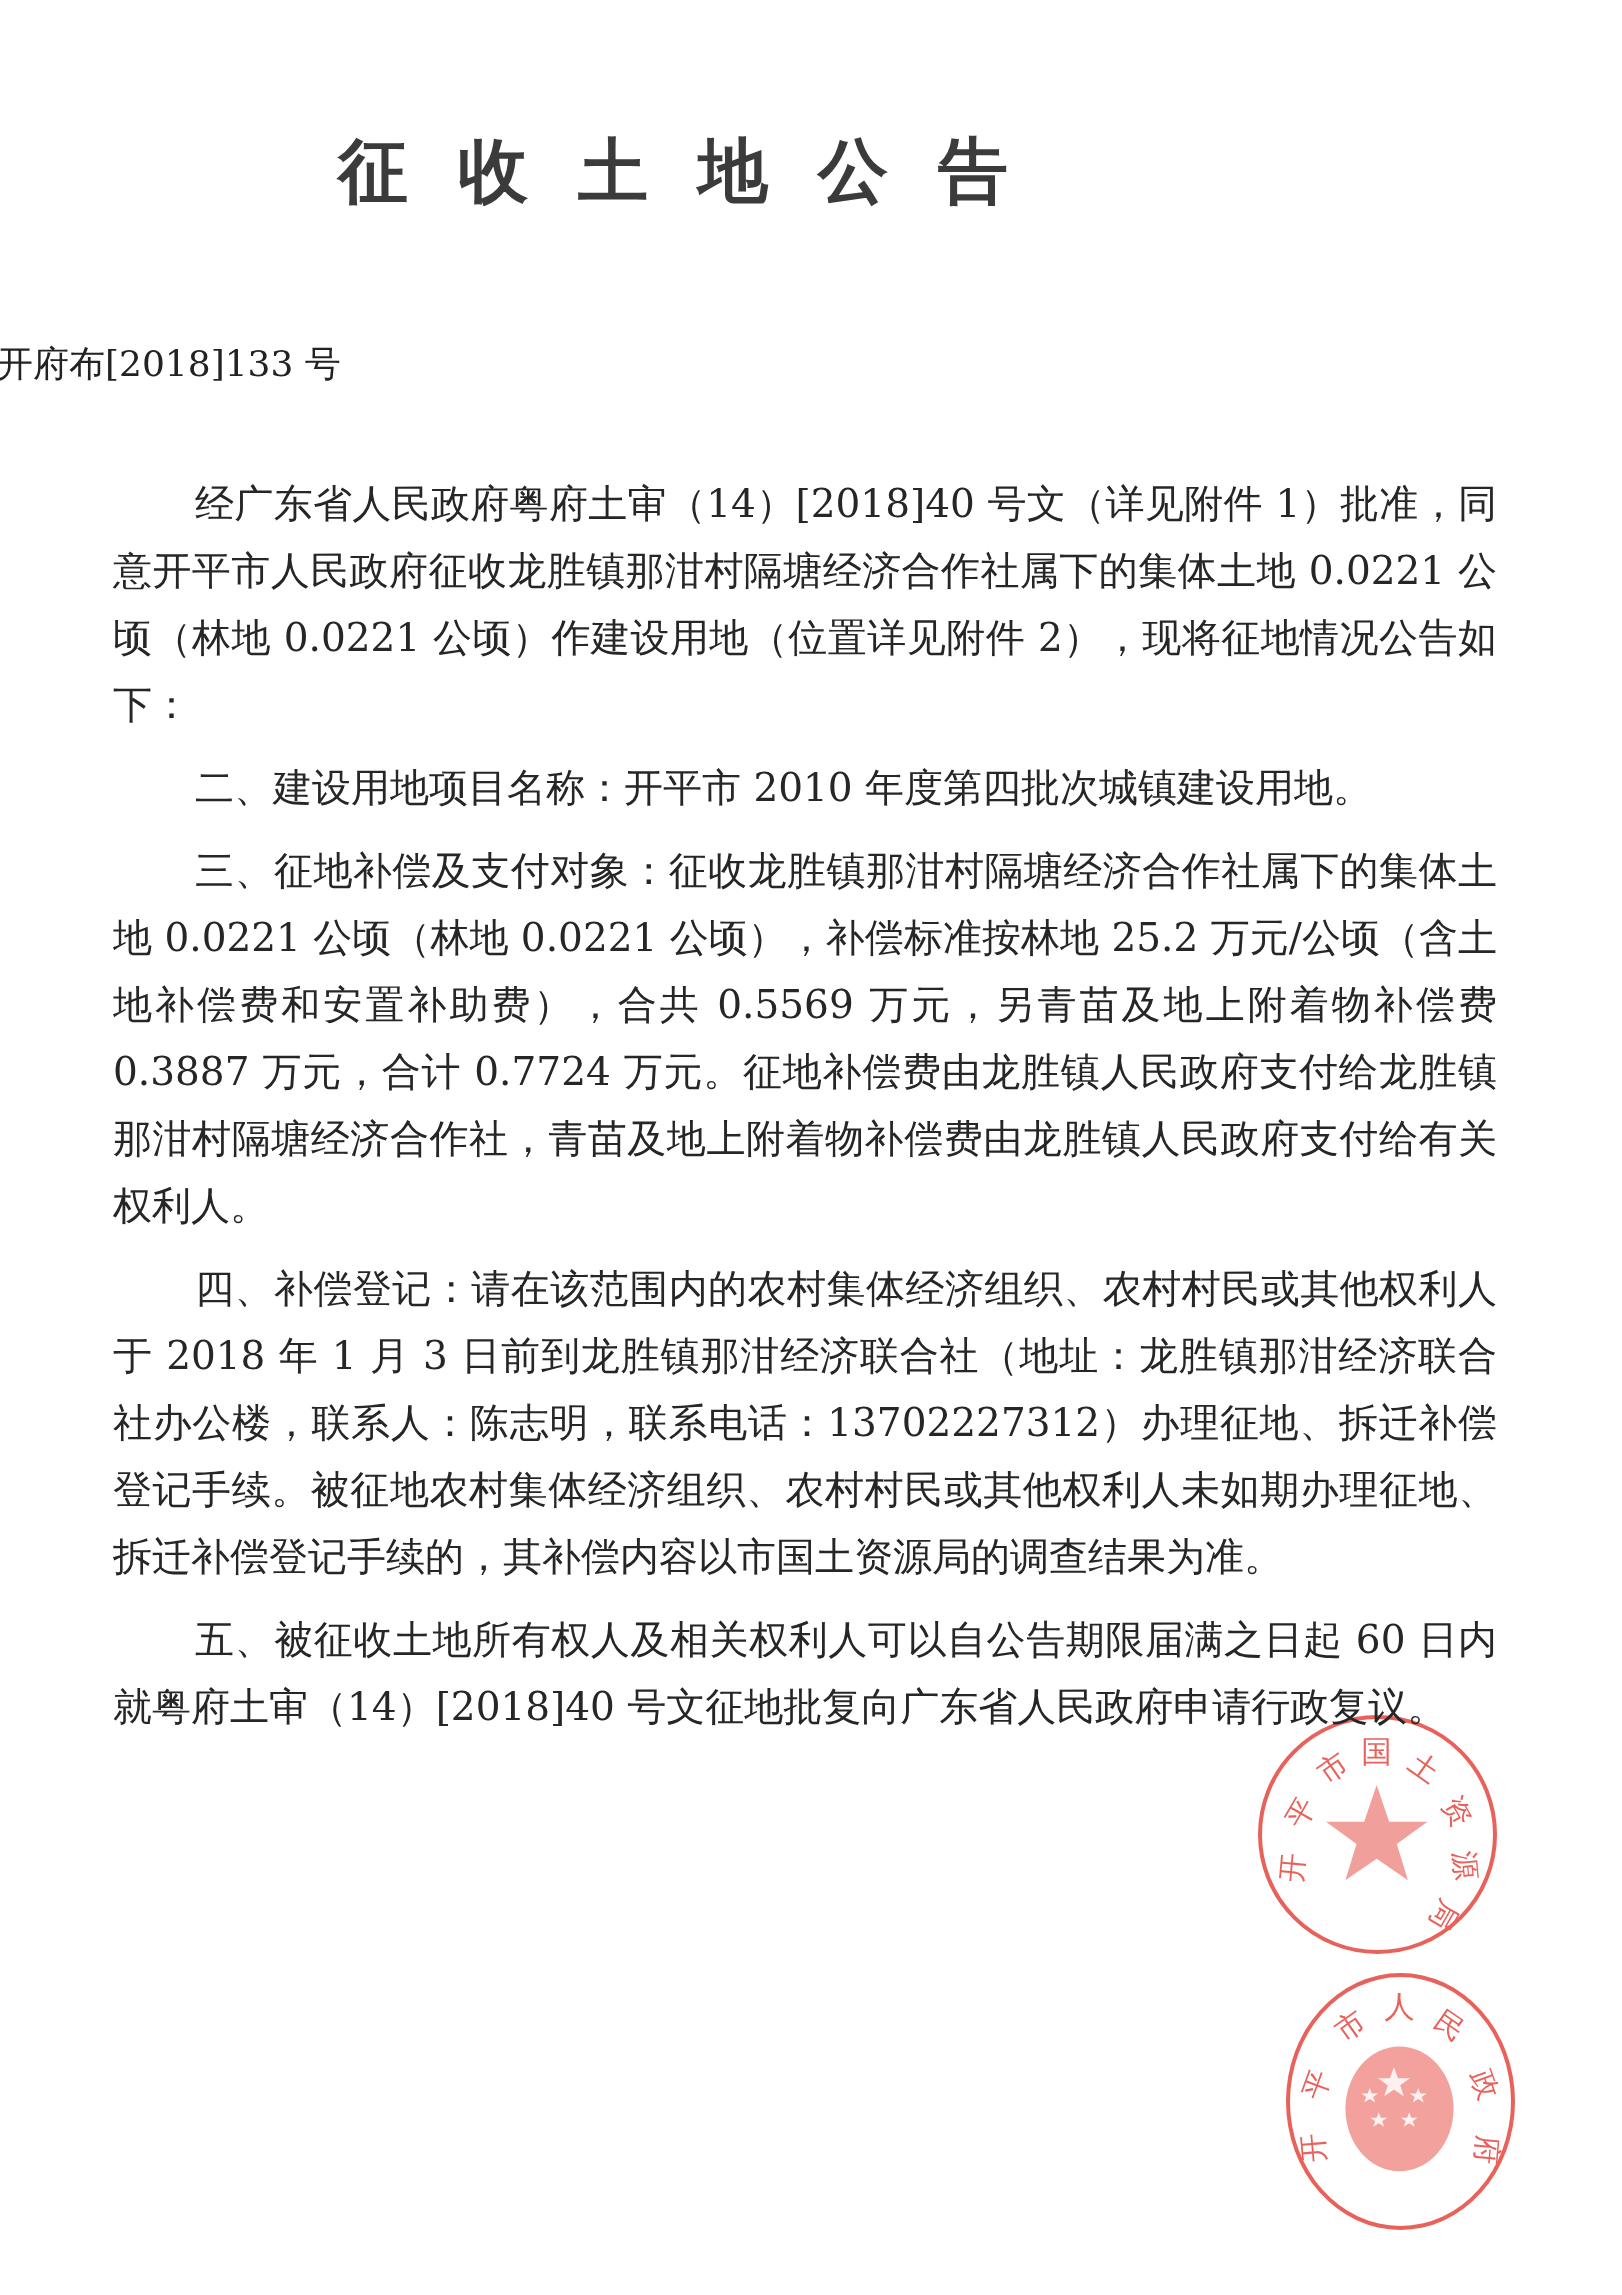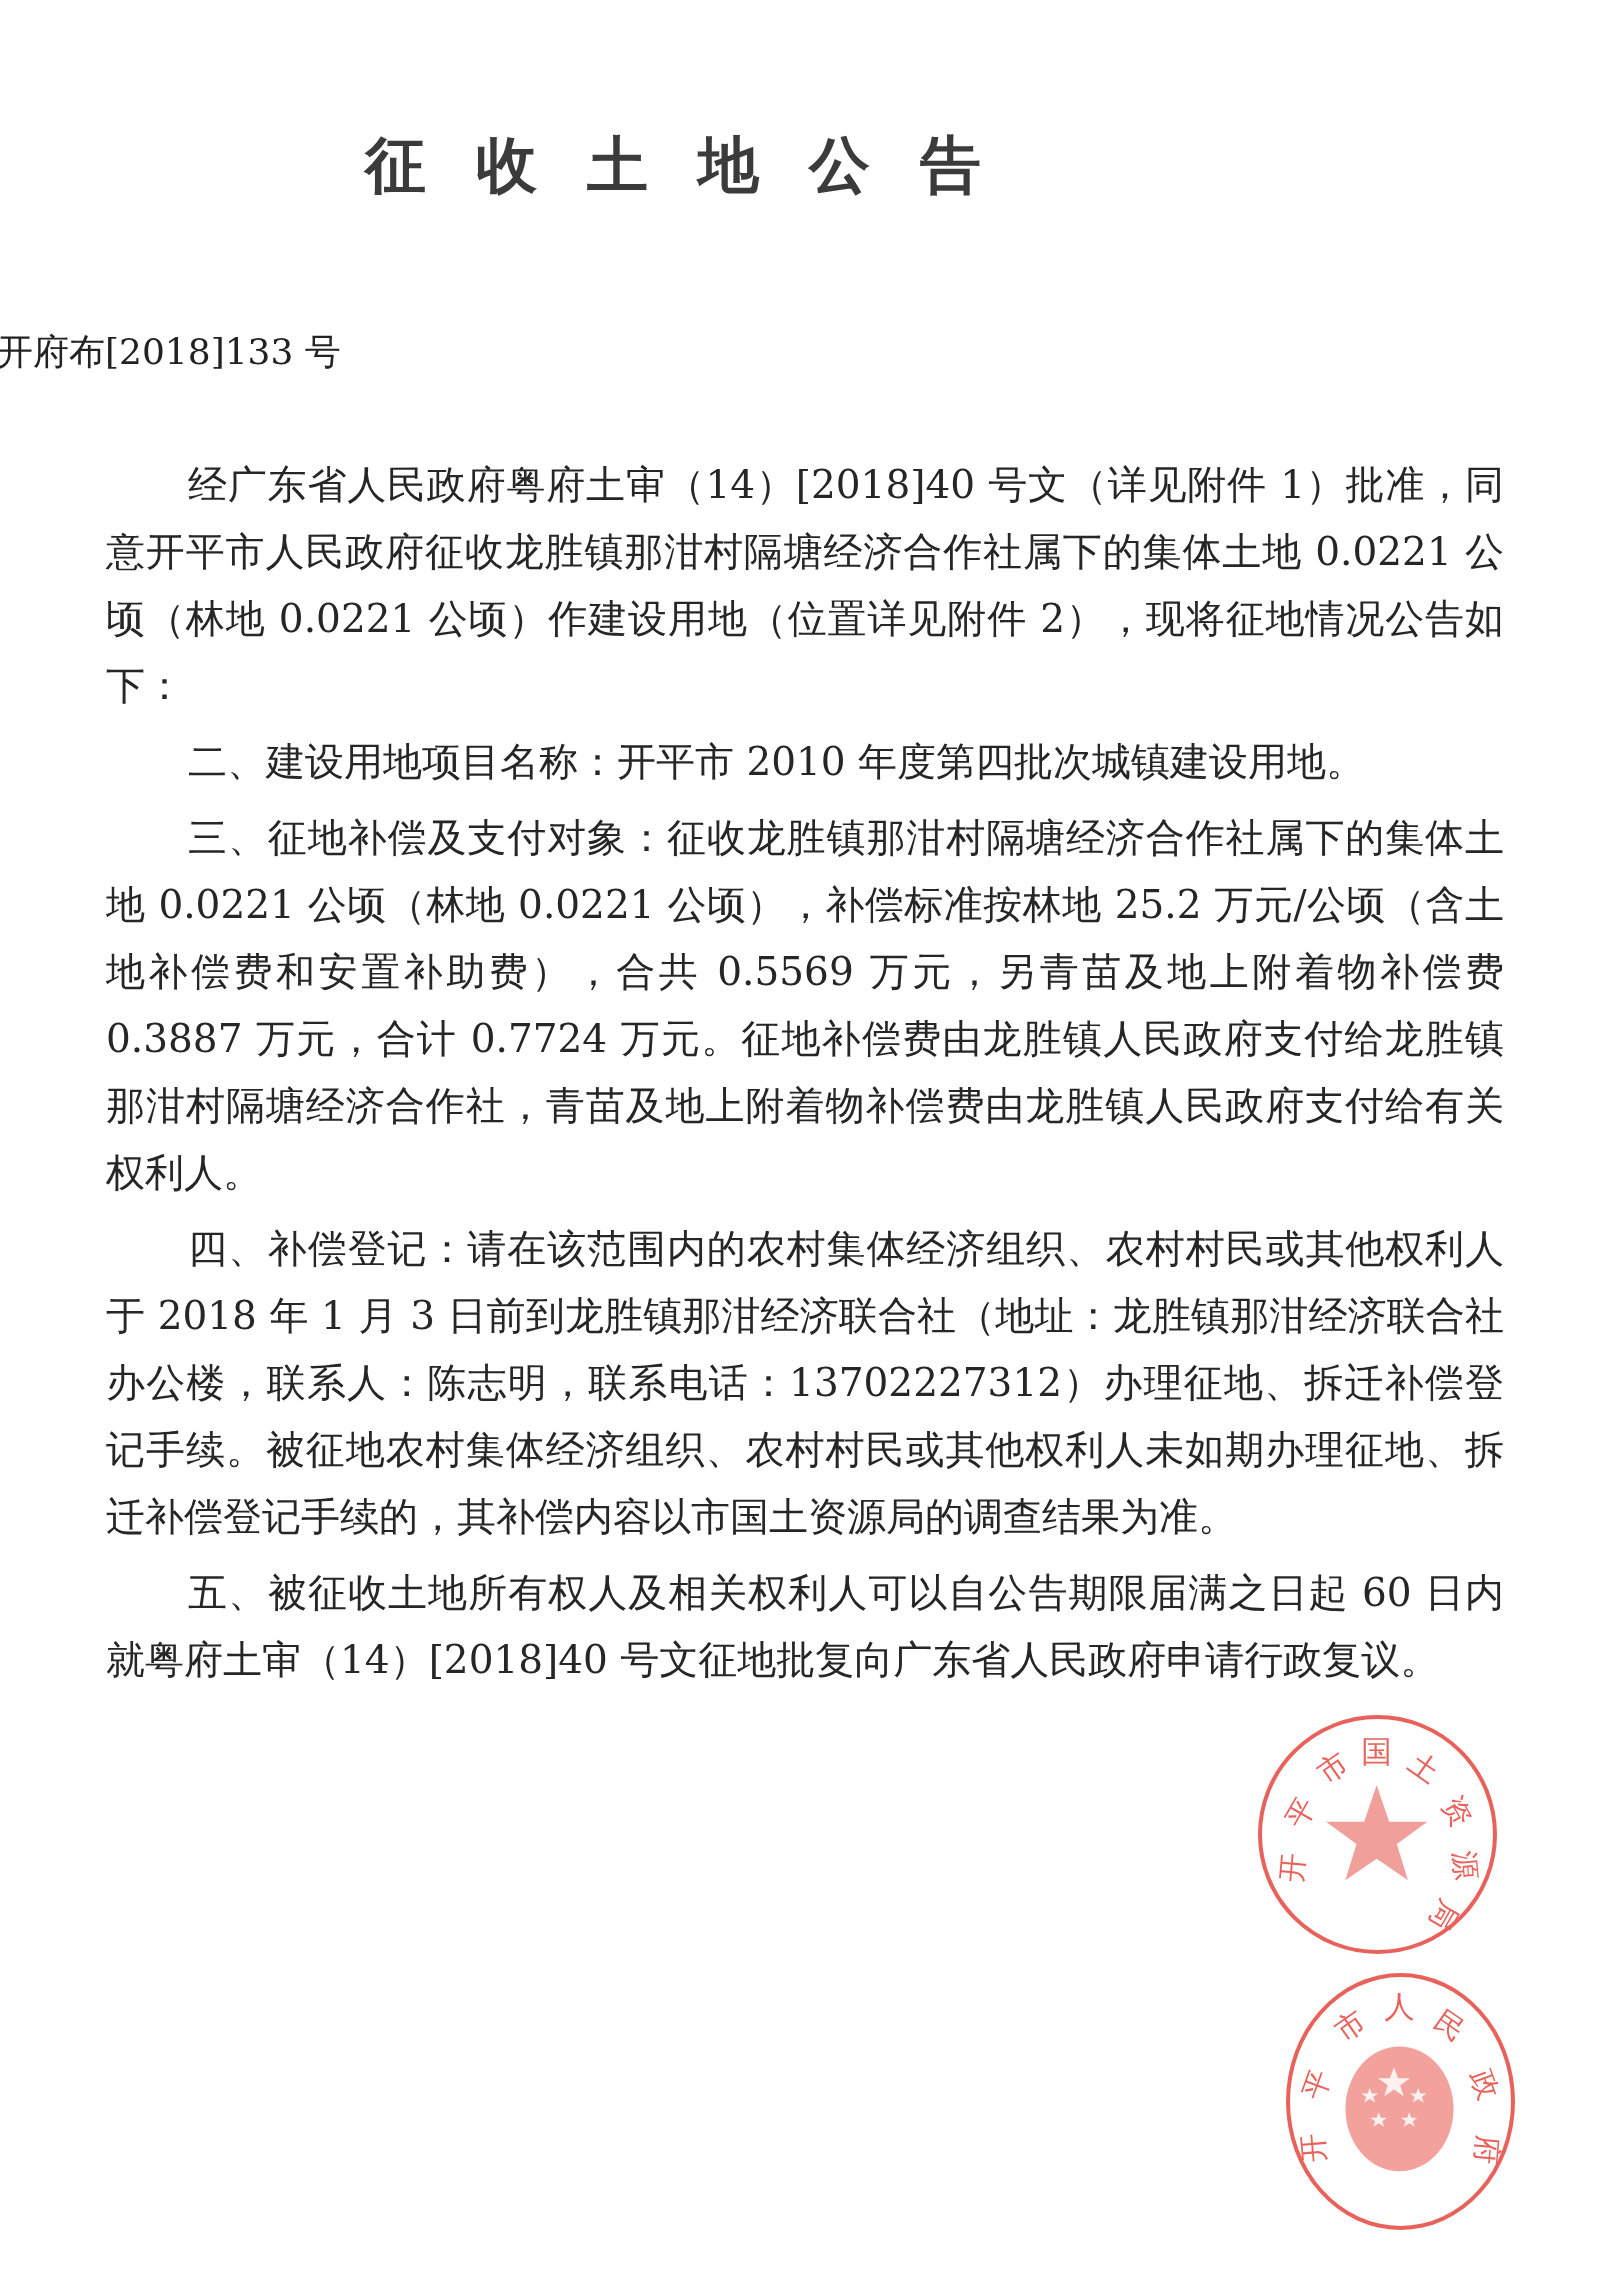--- a/index.html
+++ b/index.html
@@ -1,23 +1,23 @@
 <!DOCTYPE html>
 <html style="font-size:11px"><head>
 <meta charset="utf-8">
 <style>
   html, body { margin:0; padding:0; background:#fff; }
   body { width:1623px; height:2295px; position:relative; overflow:hidden;
          font-family: "DejaVu Serif", "Liberation Serif", serif; color:#2a2a2a; }
   .title { position:absolute; left:0; width:1396px; top:125px; text-align:center;
-           font-size:61px; font-weight:bold; letter-spacing:50px; color:#3b3b3b; }
+           font-size:70px; font-weight:bold; letter-spacing:50px; color:#3b3b3b; }
   .docno { position:absolute; right:111px; top:246px; font-size:36px; color:#222; }
   .body { position:absolute; left:97px; width:1416px; top:311px;
           font-size:39px; line-height:67px; color:#262626; text-align:justify; }
-  .p { margin:9px; text-indent:82px; }
+  .p { margin:16px; text-indent:82px; }
   .seal { position:absolute; border-radius:50%; border:4.9px solid #e4473f; box-sizing:border-box; opacity:0.85; }
   .seal1 { left:1258px; top:1715px; width:239px; height:239px; }
   .seal2 { left:1286px; top:1973px; width:229px; height:257px; }
   .seal svg { position:absolute; left:0; top:0; }
   .txt { position:relative; z-index:2; }
 </style>
 </head>
 <body>
 
 <div class="title txt">征收土地公告</div>

